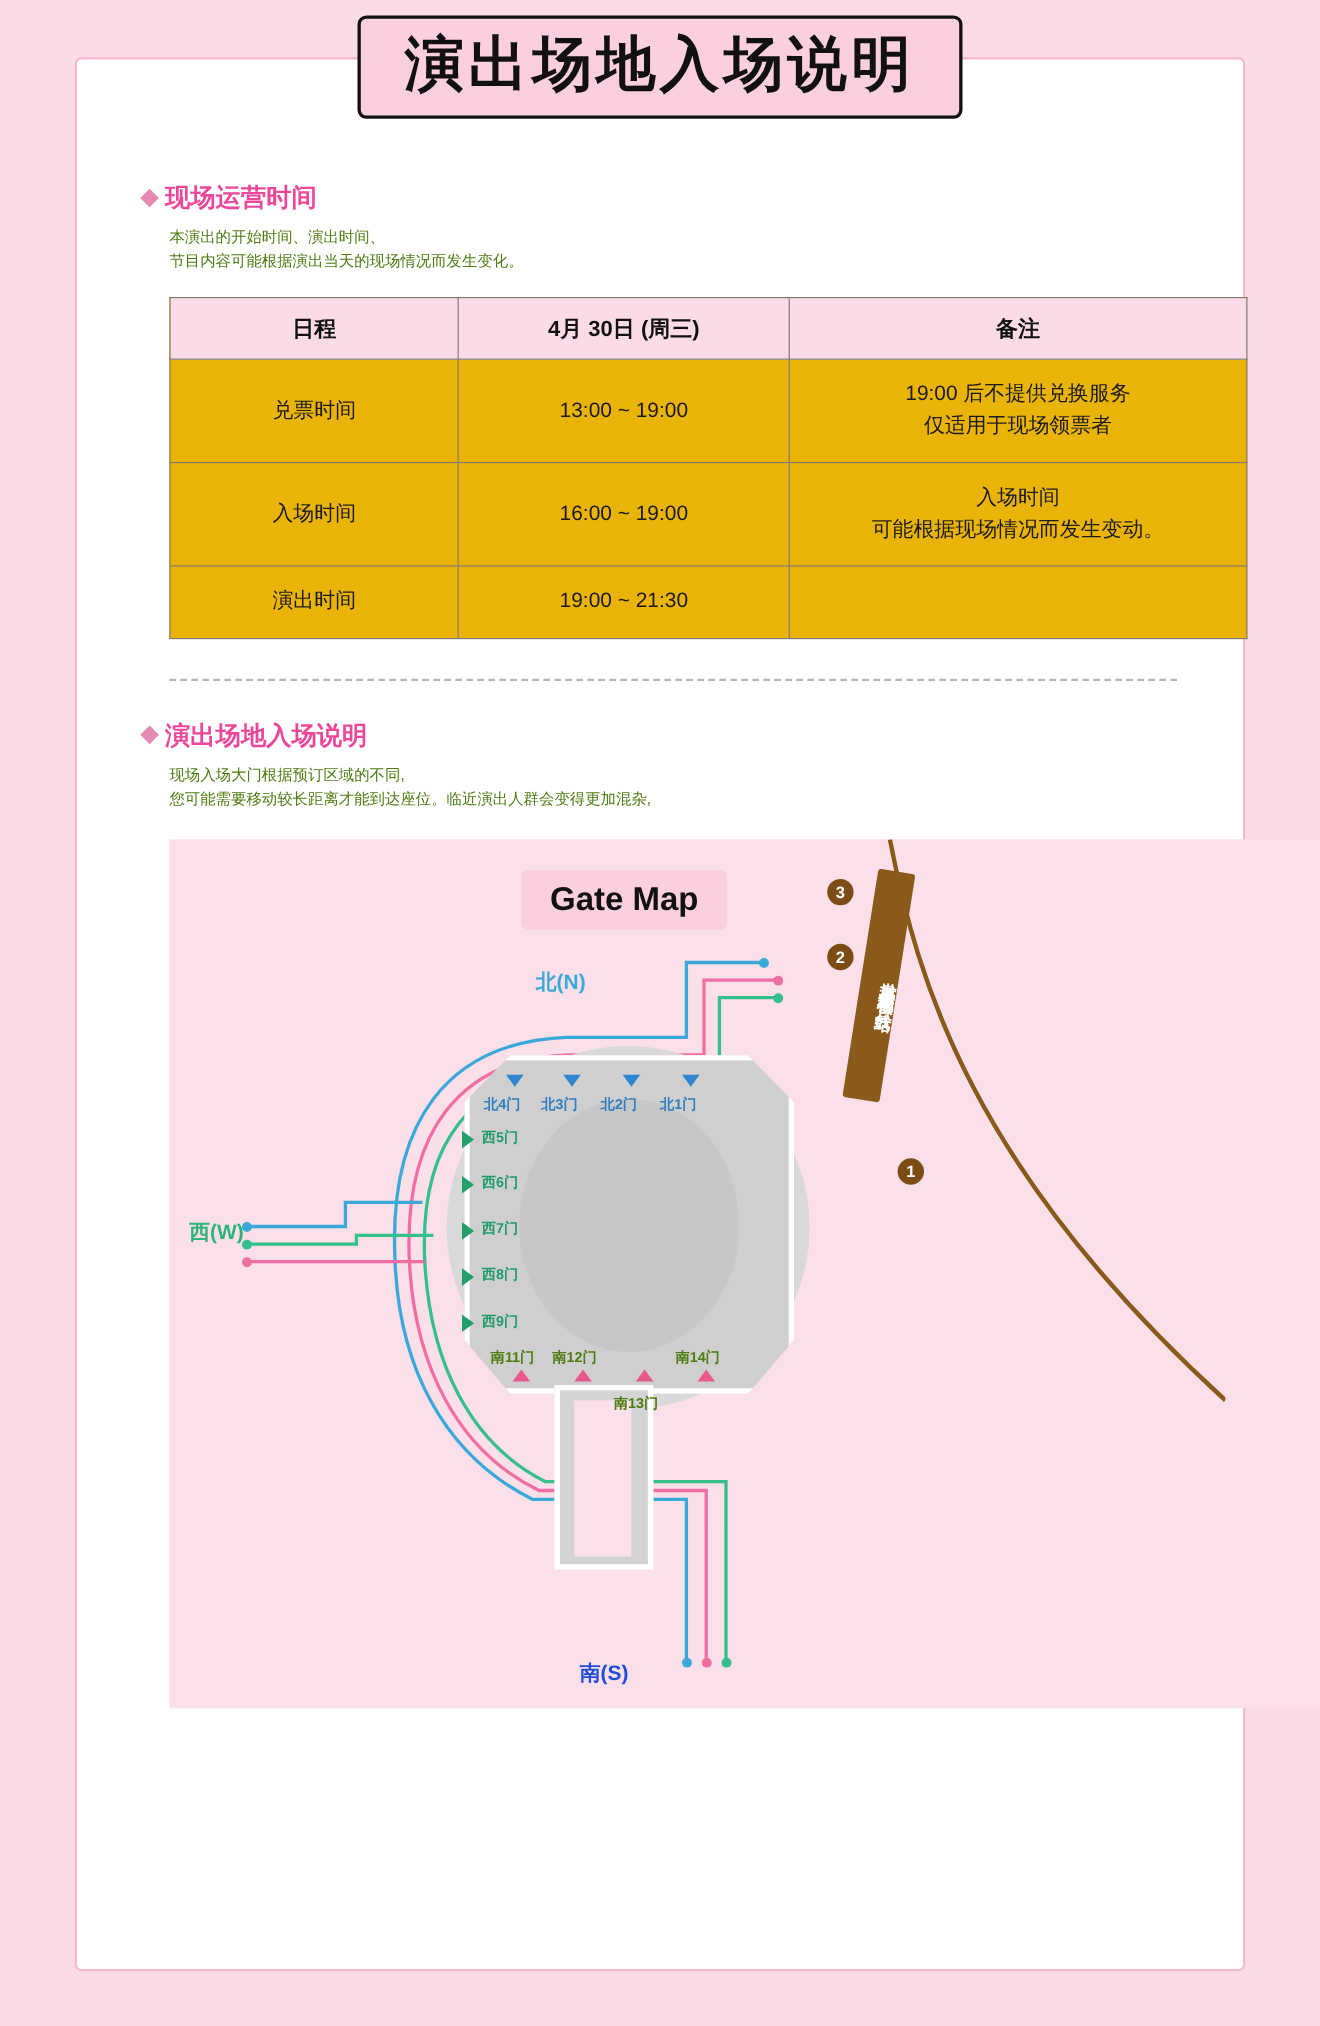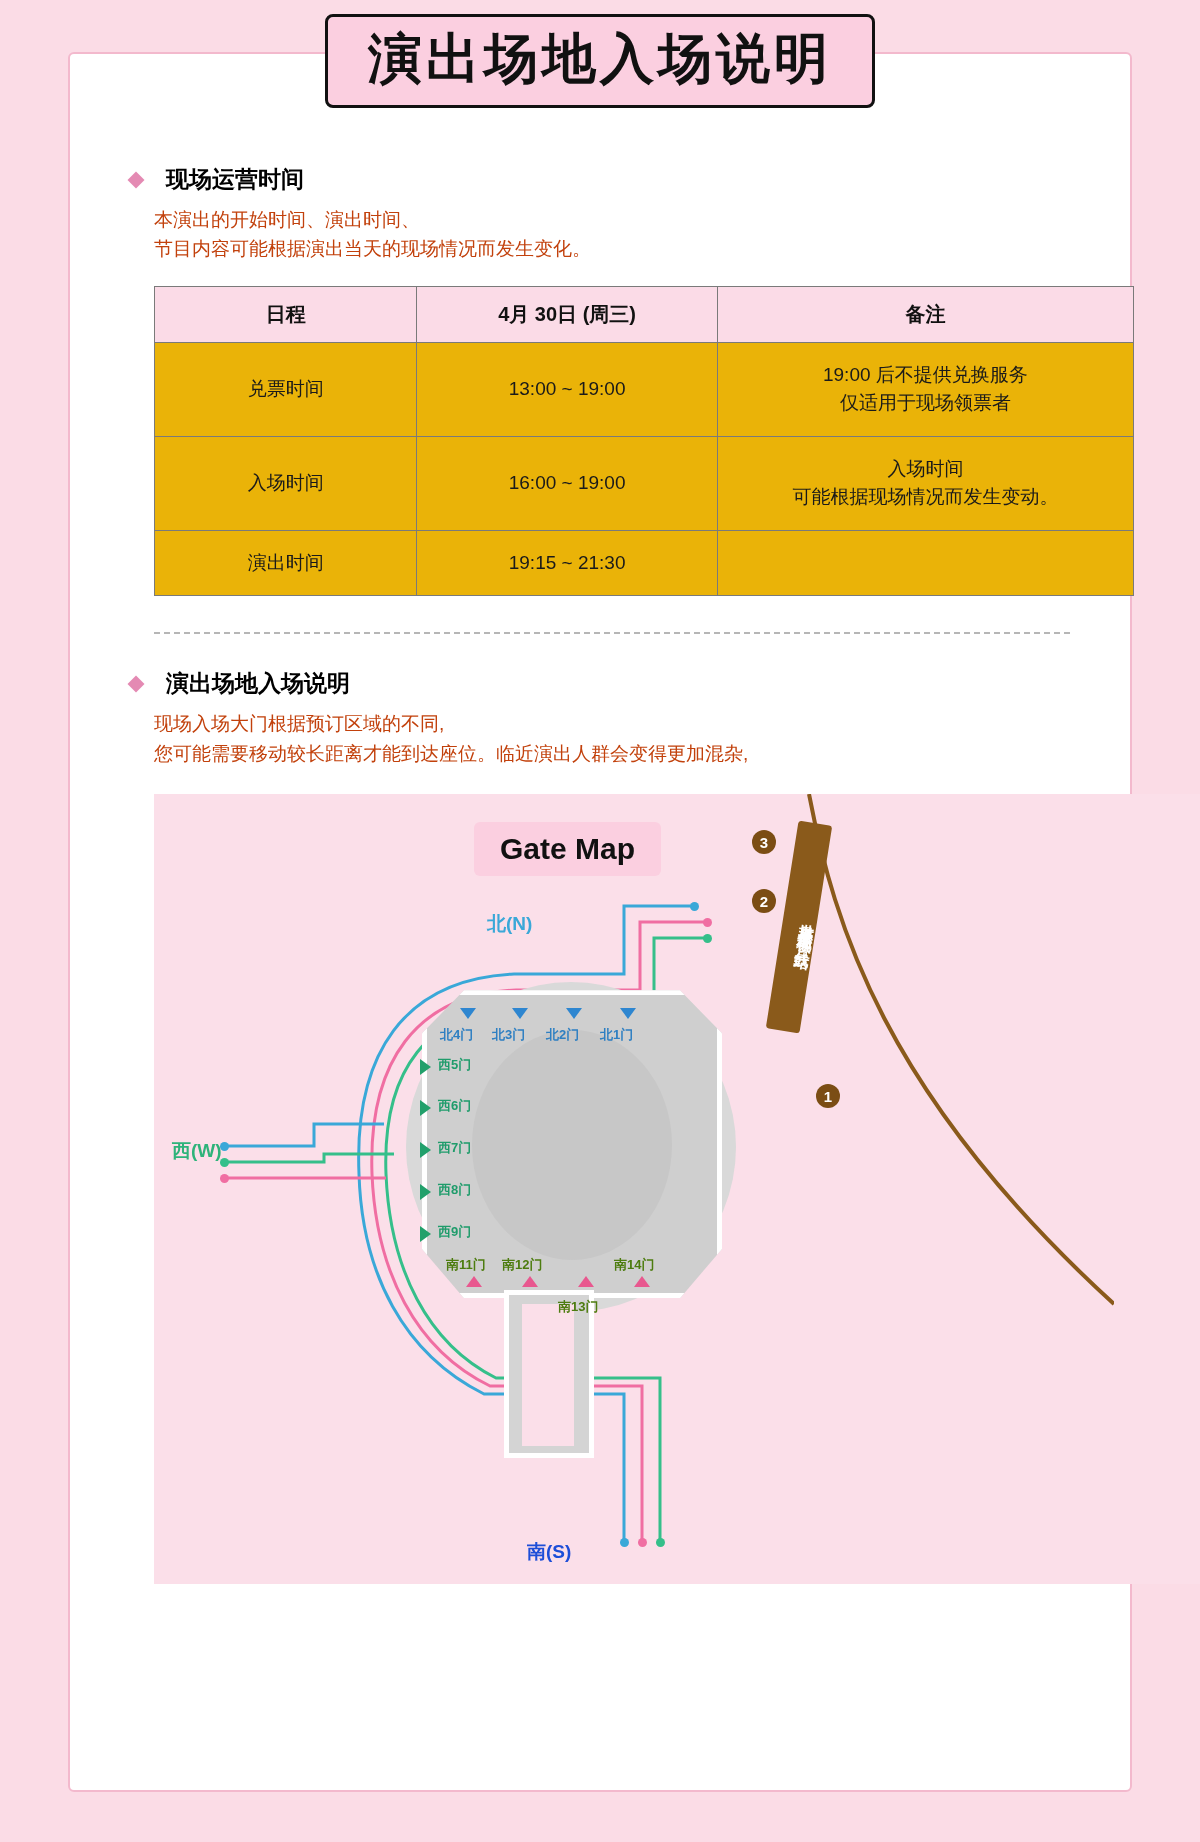--- a/index.html
+++ b/index.html
@@ -44,38 +44,38 @@
     letter-spacing: 4px;
     color: #111;
     line-height: 1.15;
   }
   .section {
     padding: 0 60px;
   }
   .sec-head {
     display: flex;
     align-items: center;
-    gap: 24px;
+    gap: 8px;
     font-size: 23px;
     font-weight: bold;
-    color: #000000;
+    color: #ec4899;
     margin-bottom: 10px;
   }
   .diamond {
     width: 12px;
     height: 12px;
     background: #e48ab3;
     transform: rotate(45deg);
     display: inline-block;
     flex: none;
   }
   .body-text {
-    font-size: 19px;
+    font-size: 14px;
     line-height: 1.55;
-    color: #c2410c;
+    color: #4d7c0f;
     margin-left: 24px;
   }
   table.schedule {
     margin: 22px 0 0 24px;
     border-collapse: collapse;
     width: 980px;
     background: #eab308;
   }
   table.schedule th {
     background: #fbdbe7;
@@ -269,21 +269,21 @@
         <tr>
           <td>入场时间</td>
           <td>16:00 ~ 19:00</td>
           <td>
             <div>入场时间</div>
             <div>可能根据现场情况而发生变动。</div>
           </td>
         </tr>
         <tr>
           <td>演出时间</td>
-          <td>19:15 ~ 21:30</td>
+          <td>19:00 ~ 21:30</td>
           <td></td>
         </tr>
       </tbody>
     </table>
   </div>
 
   <div class="divider"></div>
 
   <div class="section">
     <div class="sec-head">

